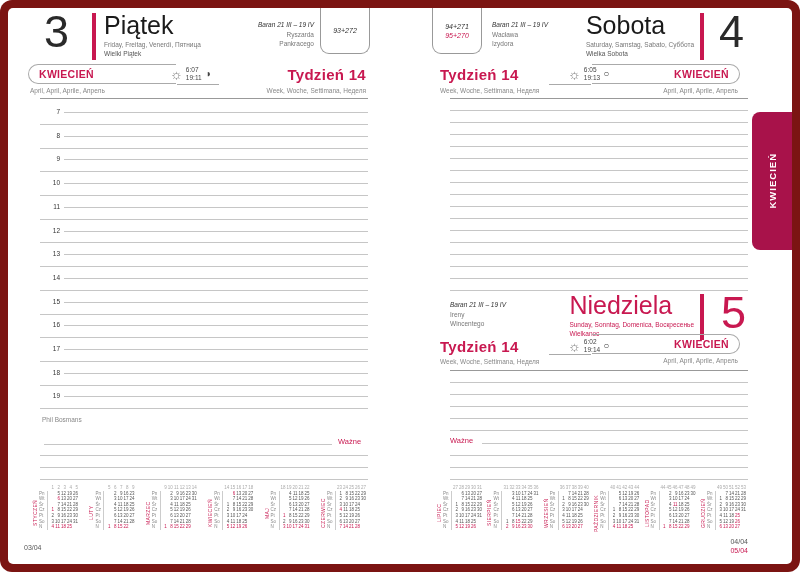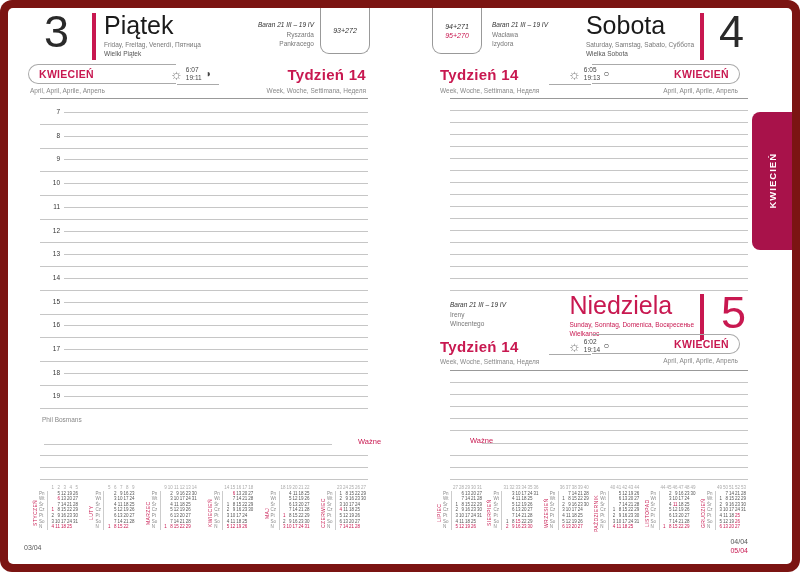--- a/index.html
+++ b/index.html
@@ -51,21 +51,21 @@
   .sun-times{font-size:6.5px;line-height:8px;color:#444;}
   .moon-icon{font-size:10px;color:#444;line-height:10px;}
 
   .rule{position:absolute;height:1px;background:var(--rule);}
   .hline{position:absolute;height:1px;background:var(--line);}
   .hour-num{position:absolute;left:26px;width:14px;text-align:right;font-size:6.5px;color:#333;line-height:8px;}
 
   .quote{position:absolute;left:22px;top:406px;}
   .quote-main{font-size:7.5px;color:#333;}
   .quote-author{font-size:6.5px;color:#888;margin-top:2px;}
-  .wazne{position:absolute;font-size:7.5px;color:var(--accent);margin-left:20px;}
+  .wazne{position:absolute;font-size:7.5px;color:var(--accent);}
 
   .mini-strip{position:absolute;top:477px;height:56px;display:flex;justify-content:space-between;}
   #mini-left{left:12px;width:334px;}
   #mini-right{left:6px;width:310px;}
   .mini-month{display:flex;align-items:flex-start;}
   .mini-name{writing-mode:vertical-rl;transform:rotate(180deg);font-size:5px;color:var(--accent);
     height:46px;line-height:6px;text-align:center;margin-top:5px;letter-spacing:.4px;}
   .mini-table{margin-left:1px;}
   .mini-row{display:flex;height:5.6px;line-height:5.6px;}
   .mini-lab{width:9px;font-size:4.5px;color:#888;border-right:1px solid #ccc;box-sizing:border-box;padding-right:1px;}

